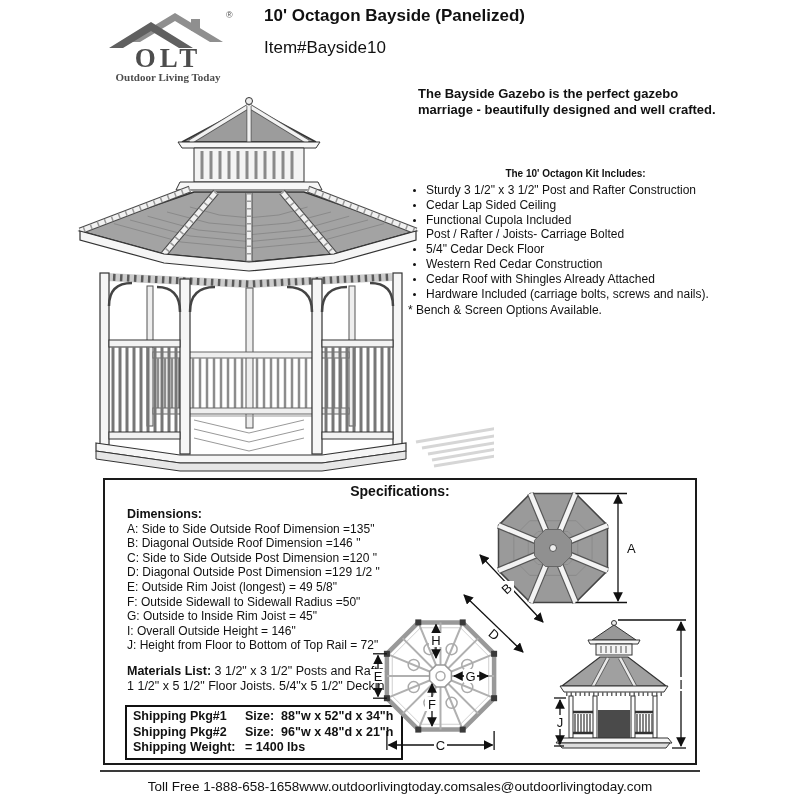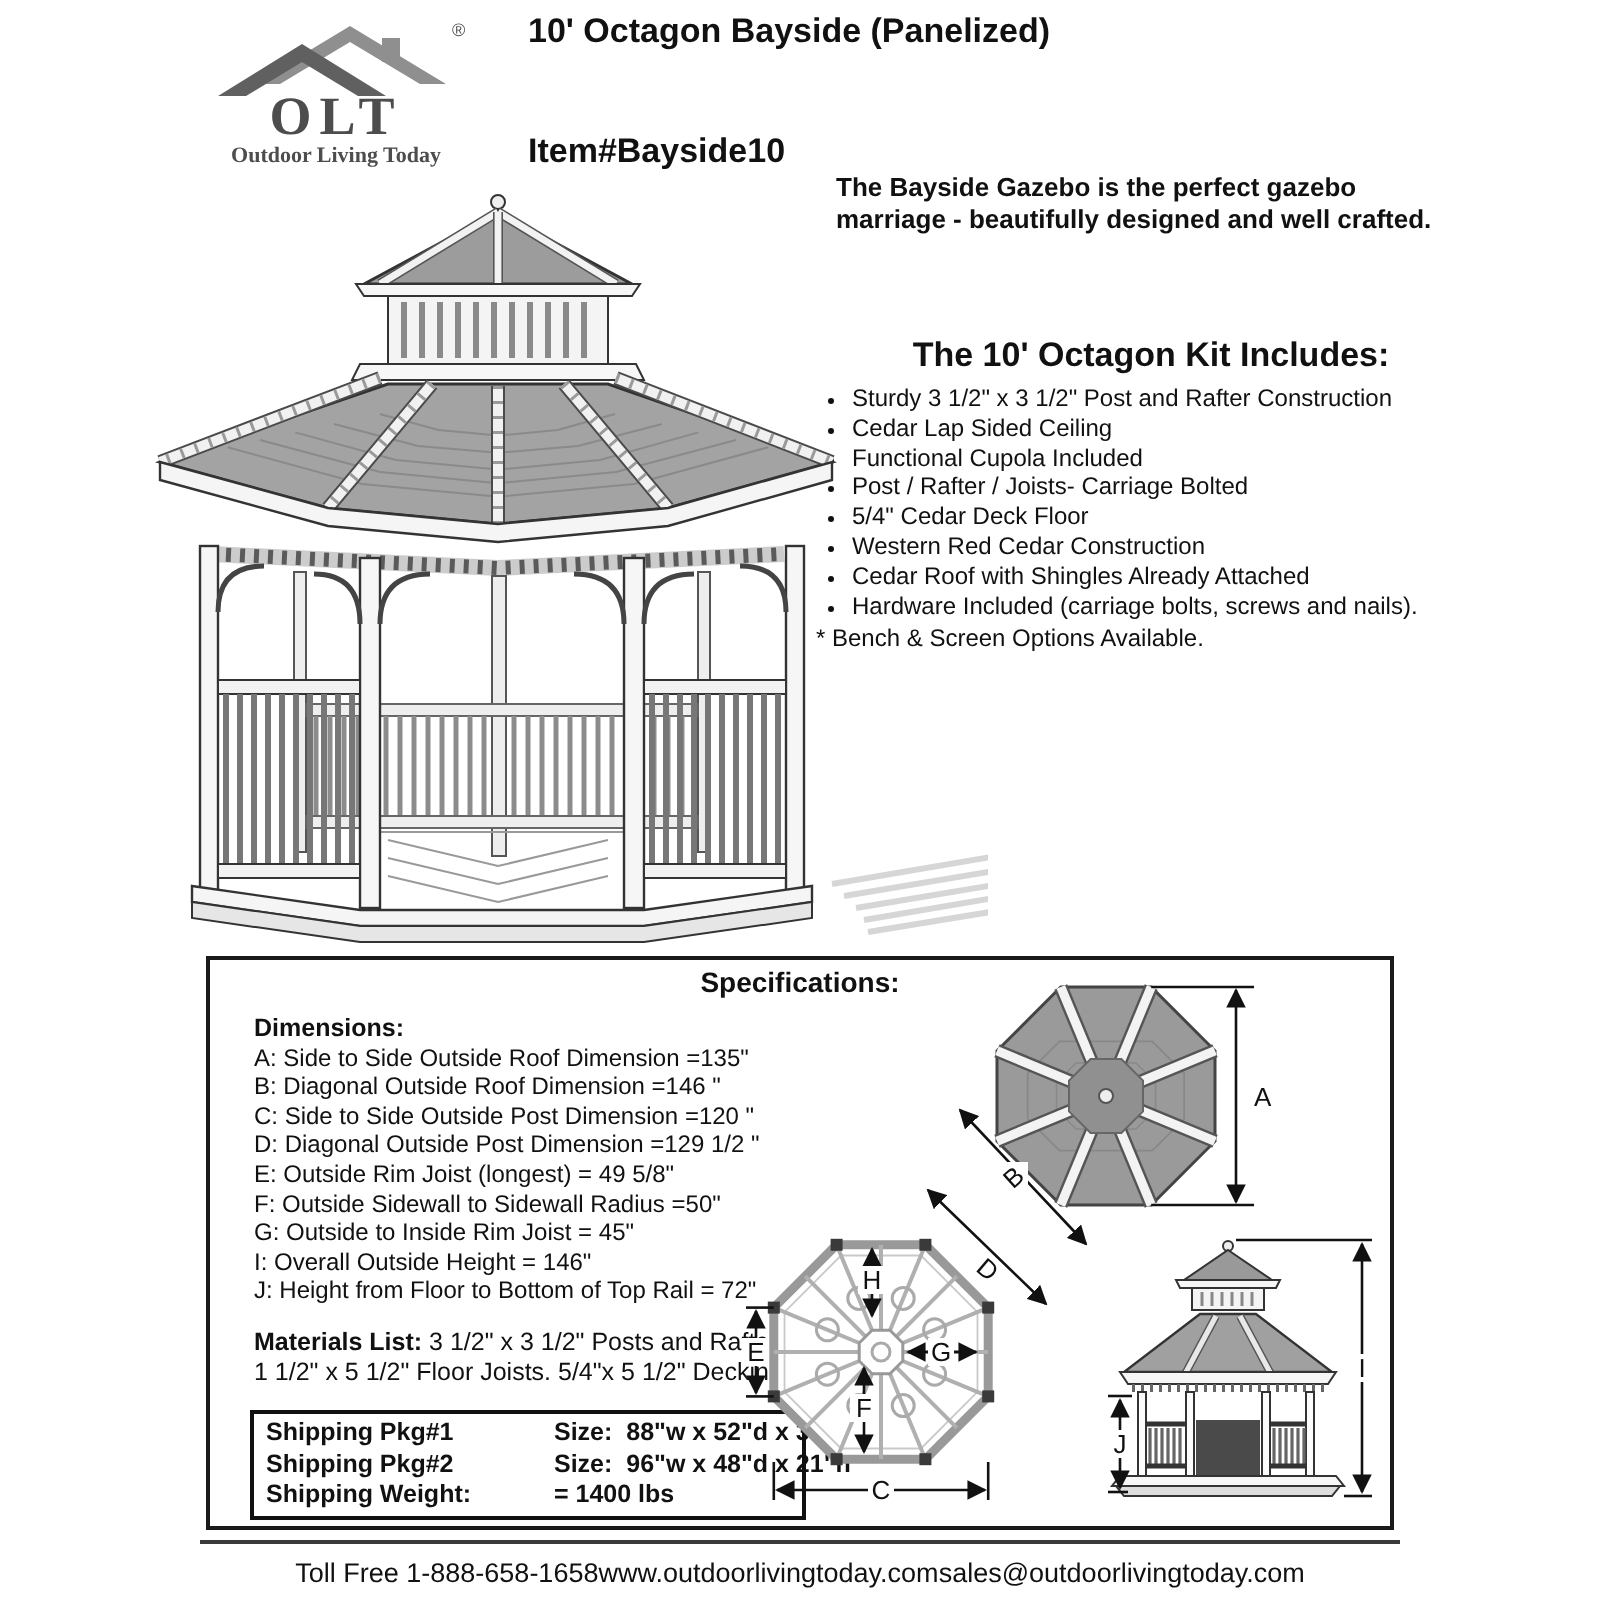--- a/index.html
+++ b/index.html
@@ -2,47 +2,47 @@
 <html><head>
 <meta charset="utf-8">
 <style>
   html,body { margin:0; padding:0; background:#fff; }
   .page { position:relative; width:800px; height:800px; background:#ffffff;
           font-family:"Liberation Sans", sans-serif; color:#111; overflow:hidden; }
 
   
   .logo { position:absolute; left:93px; top:6px; width:150px; }
   .page-title { position:absolute; left:264px; top:6px; font-size:17px; font-weight:bold; }
-  .item-no { position:absolute; left:264px; top:38px; font-size:17px; font-weight:bold;margin-top:28px; }
+  .item-no { position:absolute; left:264px; top:38px; font-size:17px; font-weight:normal; }
 
   
   .intro { position:absolute; left:418px; top:86px; width:350px; font-weight:bold;
            font-size:13px; line-height:16px; }
   .kit { position:absolute; left:408px; top:168px; width:335px; }
-  .kit-heading { text-align:center; font-weight:bold; font-size:17px; margin:0 0 4px 0; }
+  .kit-heading { text-align:center; font-weight:bold; font-size:10px; margin:0 0 4px 0; }
   .kit ul { margin:0; padding-left:18px; font-size:12px; line-height:14.8px; list-style:disc; }
   .kit li::marker { font-size:10px; }
   .kit-note { font-weight:normal; font-size:12px; margin-top:2px; }
 
   
   .hero { position:absolute; left:44px; top:90px; }
 
   
   .spec-box { position:absolute; left:103px; top:478px; width:590px; height:283px;
               border:2px solid #1a1a1a; box-sizing:content-box; }
   .spec-heading { position:absolute; top:3px; left:0; width:100%; text-align:center;
                   font-size:14px; font-weight:bold; }
   .dims { position:absolute; left:22px; top:27px; font-size:12px; line-height:14.6px; }
   .dims-title { font-weight:bold; font-size:12.5px; }
   .materials { position:absolute; left:22px; top:184px; width:310px;
                font-size:12.5px; line-height:15px; }
   .materials-label { font-weight:bold; }
   .ship { position:absolute; left:20px; top:225px; width:262px; border:2px solid #111;
           padding:2px 6px; font-weight:bold; font-size:12.5px; line-height:15.5px; }
-  .ship-row { display:flex;gap:32px; }
+  .ship-row { display:flex; }
   .ship-label { width:112px; flex:none; }
   .ship-val { white-space:pre; }
   .diagram-top  { position:absolute; left:350px; top:2px; }
   .diagram-plan { position:absolute; left:265px; top:112px; }
   .diagram-side { position:absolute; left:447px; top:132px; }
 
   
   .footer { position:absolute; left:100px; top:770px; width:600px;
             border-top:2px solid #3a3a3a; padding-top:7px; display:flex;
             justify-content:center; font-size:13.5px; }

